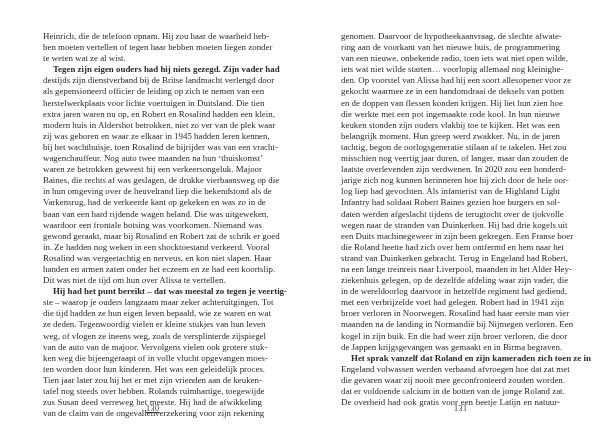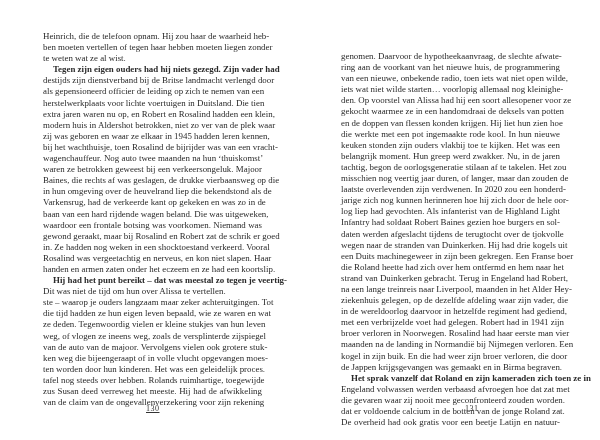--- a/index.html
+++ b/index.html
@@ -6,34 +6,34 @@
   body { width:600px; height:440px; position:relative; overflow:hidden; }
   .page { position:absolute; top:0; width:300px; height:348px; }
   .page.left { left:0; }
   .page.right { left:300px; }
   .textblock {
     position:absolute; top:31px; width:219px;
     font-family:"Liberation Serif","DejaVu Serif",serif;
     font-size:8.9px; line-height:11.1px; color:#2a2a2a;
   }
   .page.left .textblock { left:43px; }
-  .page.right .textblock { left:41px;margin-top:20px; }
+  .page.right .textblock { left:41px; }
   .line {
     display:block; height:11.1px; white-space:nowrap;
     text-align:justify; text-align-last:justify; overflow:visible;
   }
   .line.last { text-align-last:left; }
   .line.indent { padding-left:10px;font-weight:bold; }
   .pagenum {
     position:absolute; top:404px;
     font-family:"Liberation Serif","DejaVu Serif",serif;
     font-size:8px; color:#333; letter-spacing:0.5px;
   }
   .page.left .pagenum { left:146px;text-decoration:underline; }
-  .page.right .pagenum { left:165px; }
+  .page.right .pagenum { left:154px; }
 </style>
 </head>
 <body>
 
 <div class="page left">
   <div class="textblock" id="left-text">
       <span class="line">Heinrich, die de telefoon opnam. Hij zou haar de waarheid heb-</span>
       <span class="line">ben moeten vertellen of tegen haar hebben moeten liegen zonder</span>
       <span class="line last">te weten wat ze al wist.</span>
       <span class="line indent">Tegen zijn eigen ouders had hij niets gezegd. Zijn vader had</span>
@@ -48,29 +48,30 @@
       <span class="line">waren ze betrokken geweest bij een verkeersongeluk. Majoor</span>
       <span class="line">Baines, die rechts af was geslagen, de drukke vierbaansweg op die</span>
       <span class="line">in hun omgeving over de heuvelrand liep die bekendstond als de</span>
       <span class="line">Varkensrug, had de verkeerde kant op gekeken en was zo in de</span>
       <span class="line">baan van een hard rijdende wagen beland. Die was uitgeweken,</span>
       <span class="line">waardoor een frontale botsing was voorkomen. Niemand was</span>
       <span class="line">gewond geraakt, maar bij Rosalind en Robert zat de schrik er goed</span>
       <span class="line">in. Ze hadden nog weken in een shocktoestand verkeerd. Vooral</span>
       <span class="line">Rosalind was vergeetachtig en nerveus, en kon niet slapen. Haar</span>
       <span class="line">handen en armen zaten onder het eczeem en ze had een koortslip.</span>
+      <span class="line last">Dit was niet de tijd om hun over Alissa te vertellen.</span>
       <span class="line indent">Hij had het punt bereikt – dat was meestal zo tegen je veertig-</span>
-      <span class="line last">Dit was niet de tijd om hun over Alissa te vertellen.</span>
       <span class="line">ste – waarop je ouders langzaam maar zeker achteruitgingen. Tot</span>
       <span class="line">die tijd hadden ze hun eigen leven bepaald, wie ze waren en wat</span>
       <span class="line">ze deden. Tegenwoordig vielen er kleine stukjes van hun leven</span>
       <span class="line">weg, of vlogen ze ineens weg, zoals de versplinterde zijspiegel</span>
       <span class="line">van de auto van de majoor. Vervolgens vielen ook grotere stuk-</span>
       <span class="line">ken weg die bijeengeraapt of in volle vlucht opgevangen moes-</span>
       <span class="line">ten worden door hun kinderen. Het was een geleidelijk proces.</span>
+      <span class="line">Tien jaar later zou hij het er met zijn vrienden aan de keuken-</span>
       <span class="line">tafel nog steeds over hebben. Rolands ruimhartige, toegewijde</span>
       <span class="line">zus Susan deed verreweg het meeste. Hij had de afwikkeling</span>
       <span class="line">van de claim van de ongevallenverzekering voor zijn rekening</span>
     </div>
   <div class="pagenum">130</div>
 </div>
 
 <div class="page right">
   <div class="textblock" id="right-text">
       <span class="line">genomen. Daarvoor de hypotheekaanvraag, de slechte afwate-</span>

